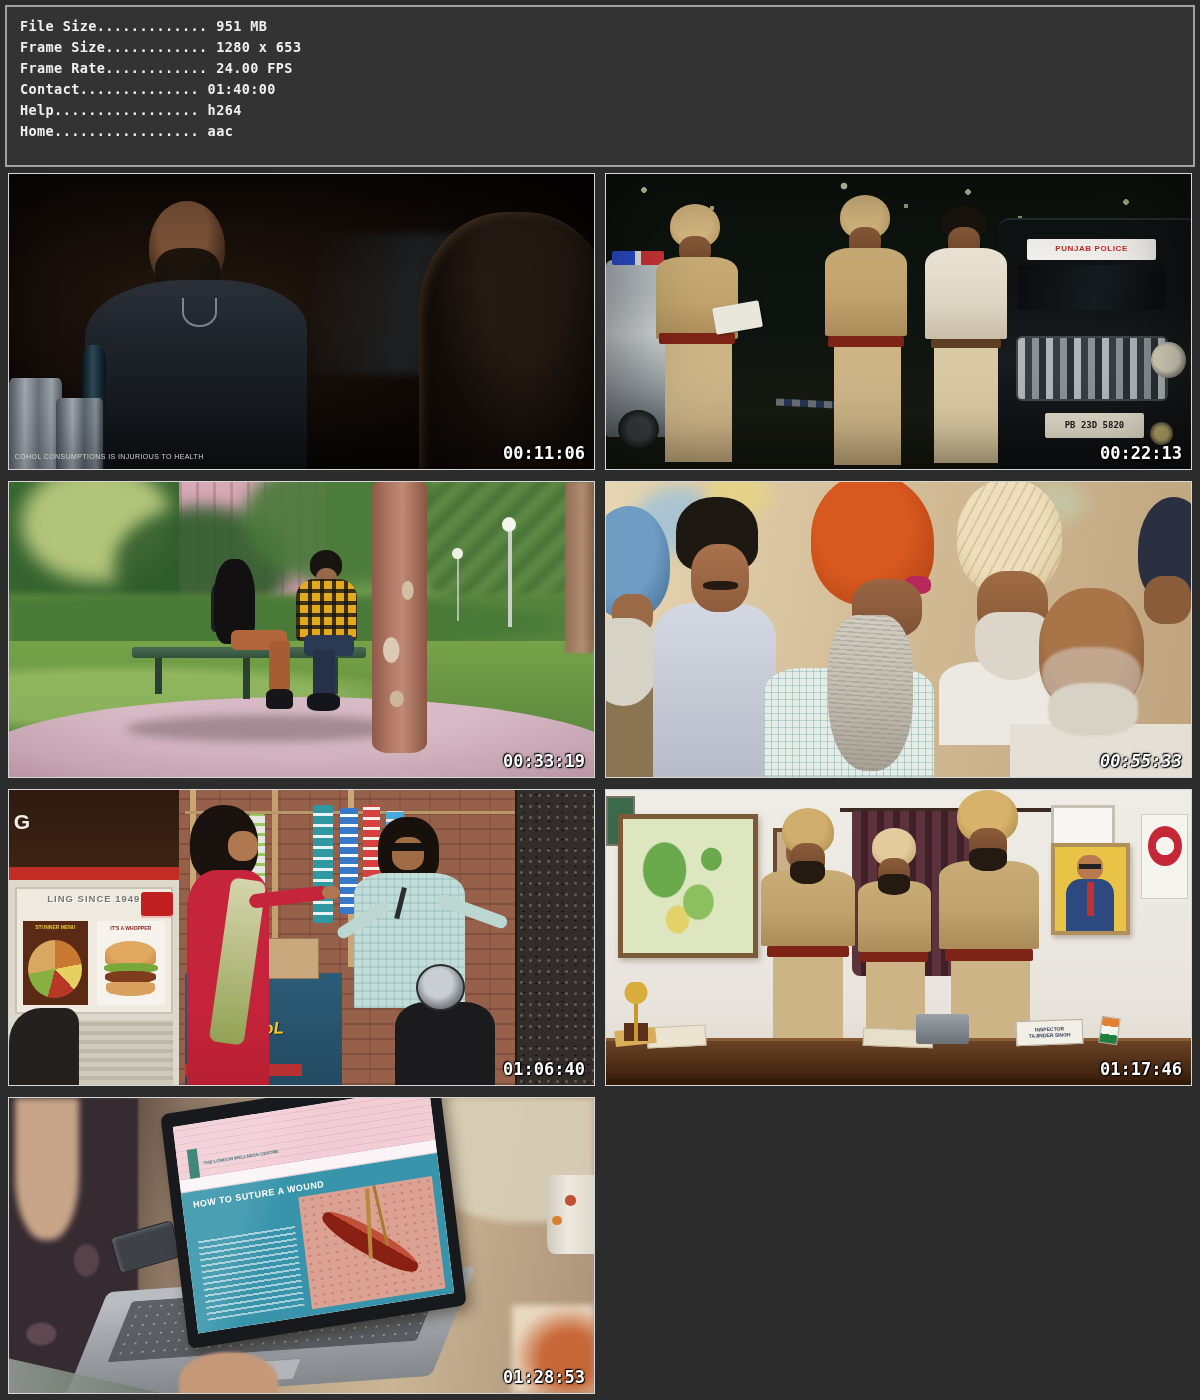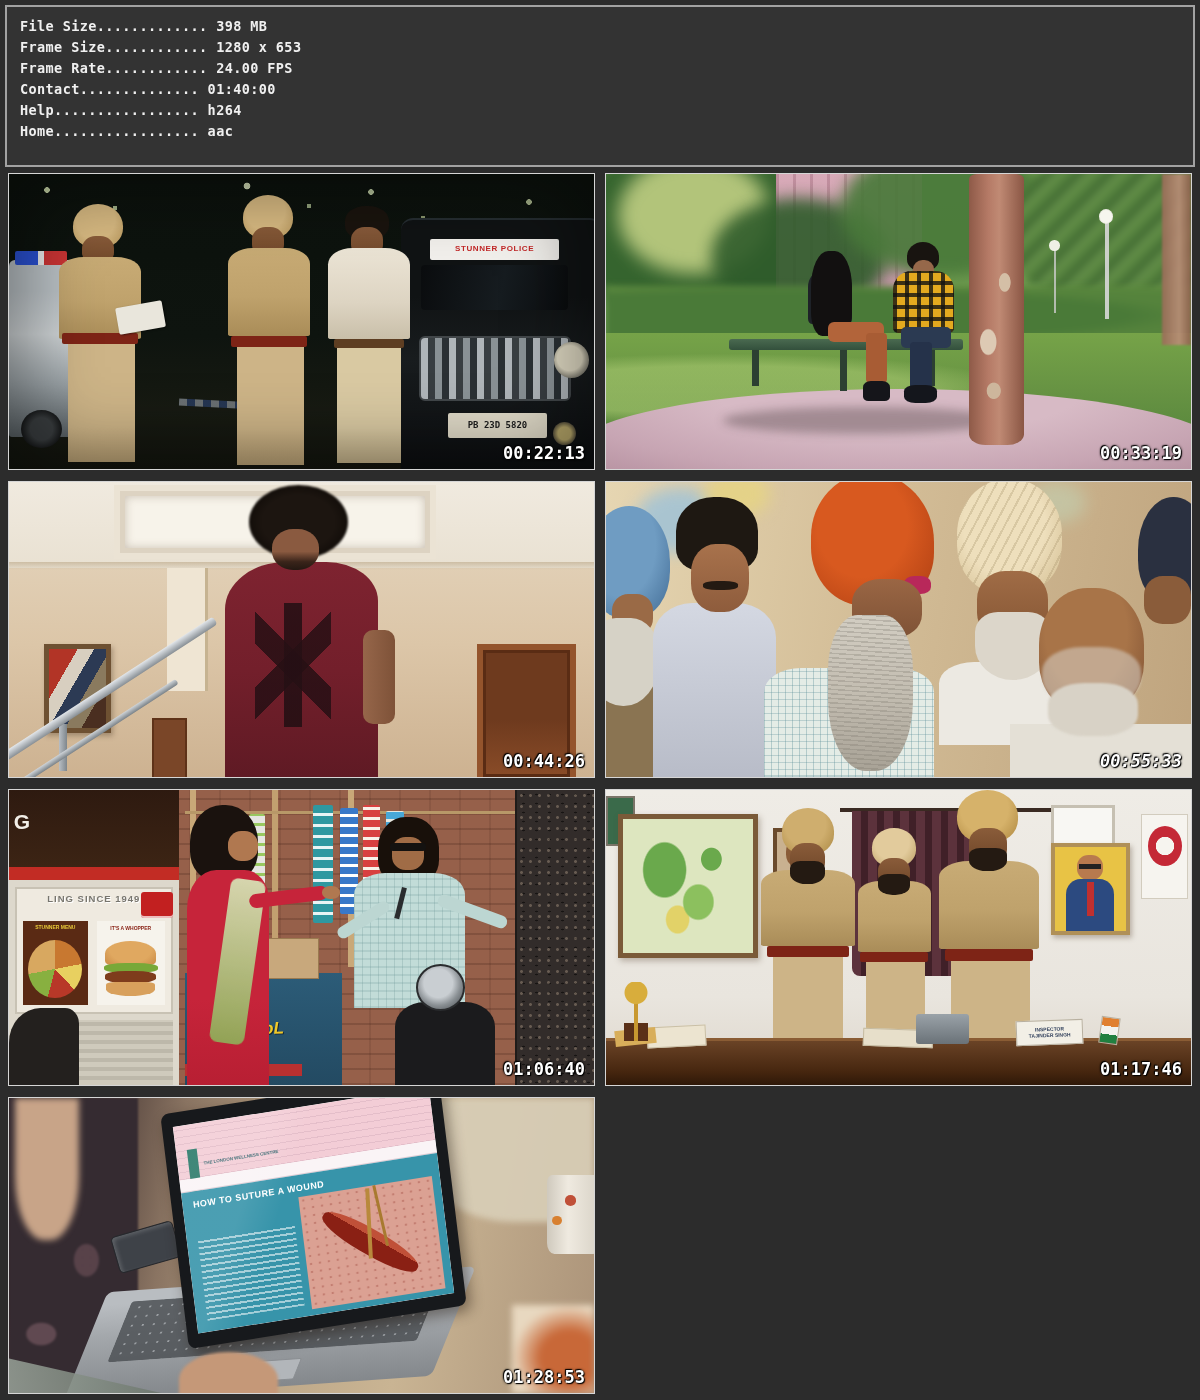--- a/index.html
+++ b/index.html
@@ -286,38 +286,52 @@
   .s8-phone{left:18%;top:44%;width:11%;height:13%;transform:rotate(-16deg);background:#3e4248;border:1px solid #26282c;border-radius:5px;z-index:5;box-shadow:inset 2px 2px 4px rgba(255,255,255,.18);}
   .s8-hand{left:29%;bottom:-5%;width:17%;height:19%;background:#c59878;border-radius:50% 50% 20% 20%;filter:blur(1.5px);z-index:7;}
   .s8-table{left:0;bottom:0;width:26%;height:18%;background:linear-gradient(80deg,#9aa49a,#6a746a);clip-path:polygon(0 35%,100% 100%,0 100%);opacity:.85;z-index:6;}
   .s8-cloth2{right:0;bottom:0;width:14%;height:30%;background:radial-gradient(ellipse at 70% 60%,#c86838 0 35%,#e8d8c0 70%);filter:blur(3px);z-index:4;}
 </style>
 </head>
 <body>
 
 <div class="info-box">
   <div class="info-lines">
-    <div class="info-line">File Size............. 398 MB</div>
+    <div class="info-line">File Size............. 951 MB</div>
     <div class="info-line">Frame Size............ 1280 x 653</div>
     <div class="info-line">Frame Rate............ 24.00 FPS</div>
     <div class="info-line">Contact.............. 01:40:00</div>
     <div class="info-line">Help................. h264</div>
     <div class="info-line">Home................. aac</div>
   </div>
 </div>
 
 <div class="grid">
 
+  <div class="shot s1">
+    <div class="abs s1-car"></div>
+    <div class="abs s1-fig2"></div>
+    <div class="abs s1-head"></div>
+    <div class="abs s1-beard"></div>
+    <div class="abs s1-body"></div>
+    <div class="abs s1-neck"></div>
+    <div class="abs s1-bottle"></div>
+    <div class="abs s1-cup1"></div>
+    <div class="abs s1-cup2"></div>
+    <div class="abs s1-warning txt">COHOL CONSUMPTIONS IS INJURIOUS TO HEALTH</div>
+    <div class="shade"></div>
+    <div class="ts">00:11:06</div>
+  </div>
 
   <div class="shot s2">
     <div class="abs s2-jeep"></div>
     <div class="abs s2-lightbar"></div>
     <div class="abs s2-jeepwheel"></div>
     <div class="abs s2-suv"></div>
-    <div class="abs s2-banner txt">STUNNER POLICE</div>
+    <div class="abs s2-banner txt">PUNJAB POLICE</div>
     <div class="abs s2-windshield"></div>
     <div class="abs s2-grille"></div>
     <div class="abs s2-headlight"></div>
     <div class="abs s2-plate txt">PB 23D 5820</div>
     <div class="abs s2-foglight"></div>
     <div class="abs s2-ribbon"></div>
     <div class="abs s2-pole"></div>
     <div class="abs off-turban o1-t"></div>
     <div class="abs off-face o1-f"></div>
     <div class="abs off-shirt o1-s"></div>
@@ -366,38 +380,20 @@
     <div class="abs s3-mface"></div>
     <div class="abs s3-mshirt"></div>
     <div class="abs s3-mjean"></div>
     <div class="abs s3-mshin"></div>
     <div class="abs s3-mshoe"></div>
     <div class="abs s3-trunk"></div>
     <div class="abs s3-trunk2"></div>
     <div class="ts">00:33:19</div>
   </div>
 
-  <div class="shot s4">
-    <div class="abs s4-ceiling"></div>
-    <div class="abs s4-recess"></div>
-    <div class="abs s4-walledge"></div>
-    <div class="abs s4-niche"></div>
-    <div class="abs s4-art"></div>
-    <div class="abs s4-fardoor"></div>
-    <div class="abs s4-door"></div>
-    <div class="abs s4-rail1"></div>
-    <div class="abs s4-rail2"></div>
-    <div class="abs s4-baluster"></div>
-    <div class="abs s4-shirt"></div>
-    <div class="abs s4-graphic"></div>
-    <div class="abs s4-hair"></div>
-    <div class="abs s4-face"></div>
-    <div class="abs s4-arm"></div>
-    <div class="ts">00:44:26</div>
-  </div>
 
   <div class="shot s5">
     <div class="abs s5-blur1"></div>
     <div class="abs s5-blur2"></div>
     <div class="abs s5-blur3"></div>
     <div class="abs s5-turbanblue"></div>
     <div class="abs s5-faceL"></div>
     <div class="abs s5-beardL"></div>
     <div class="abs s5-coatL"></div>
     <div class="abs s5-shirtY"></div>

